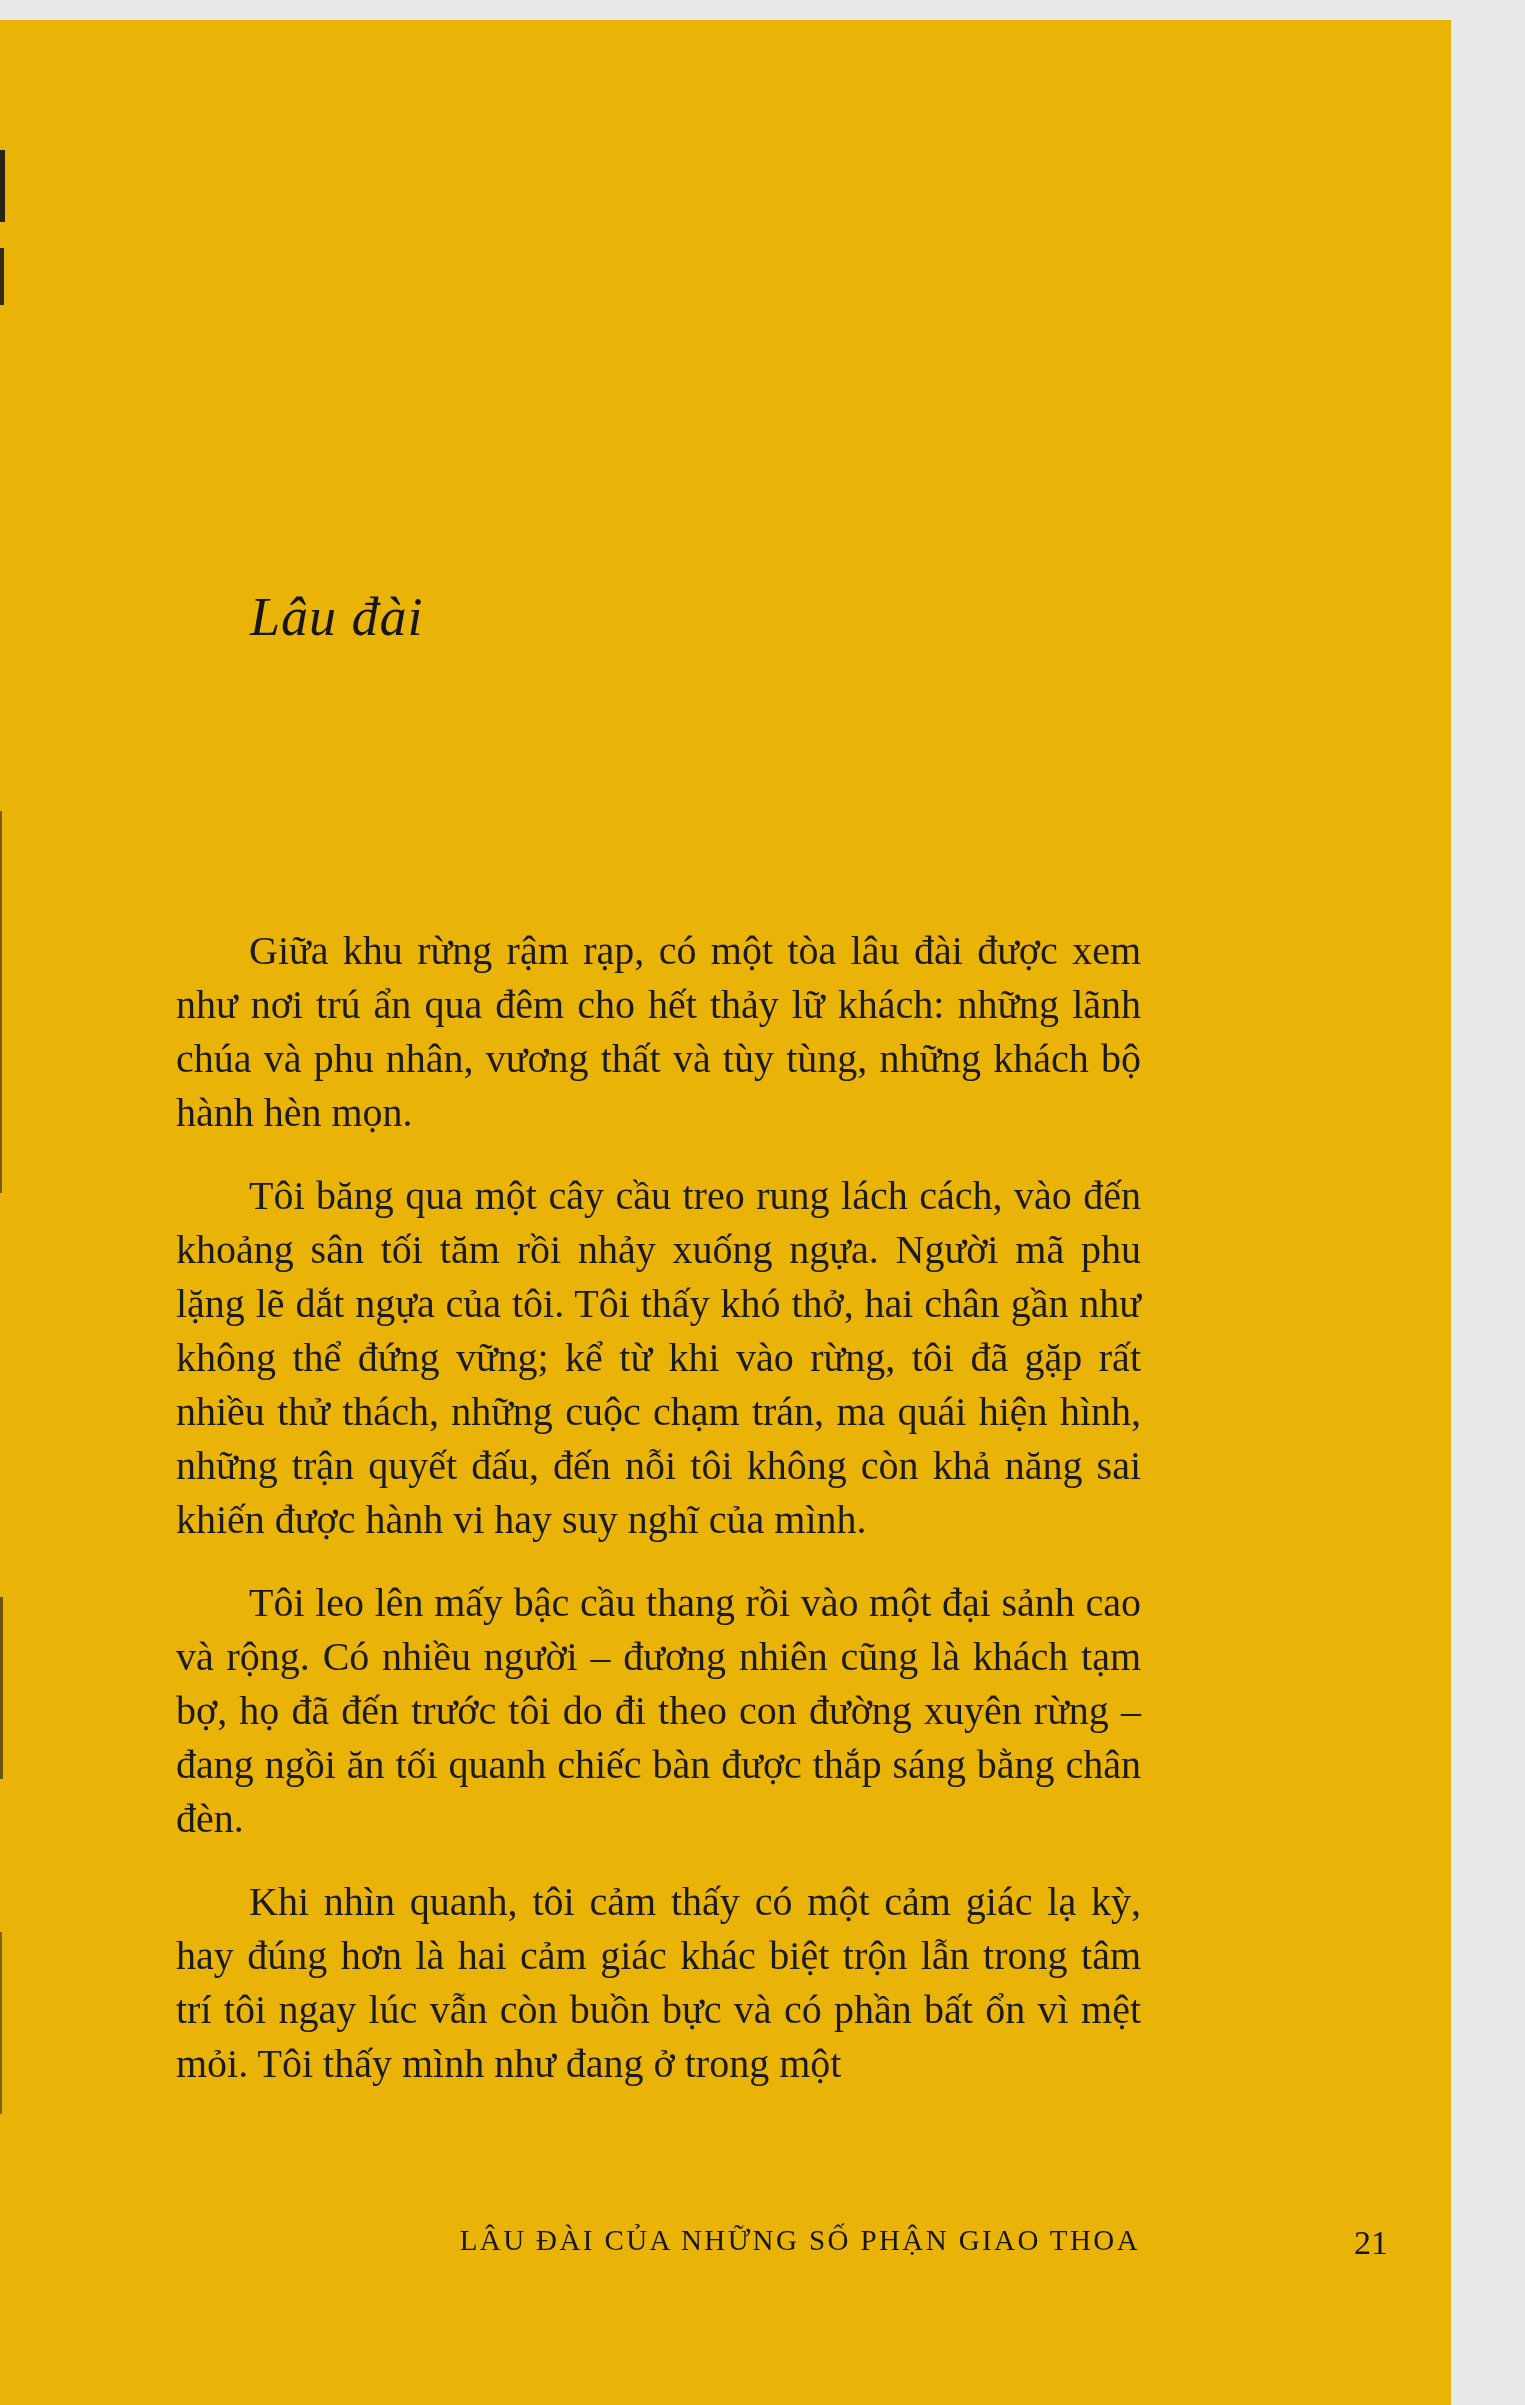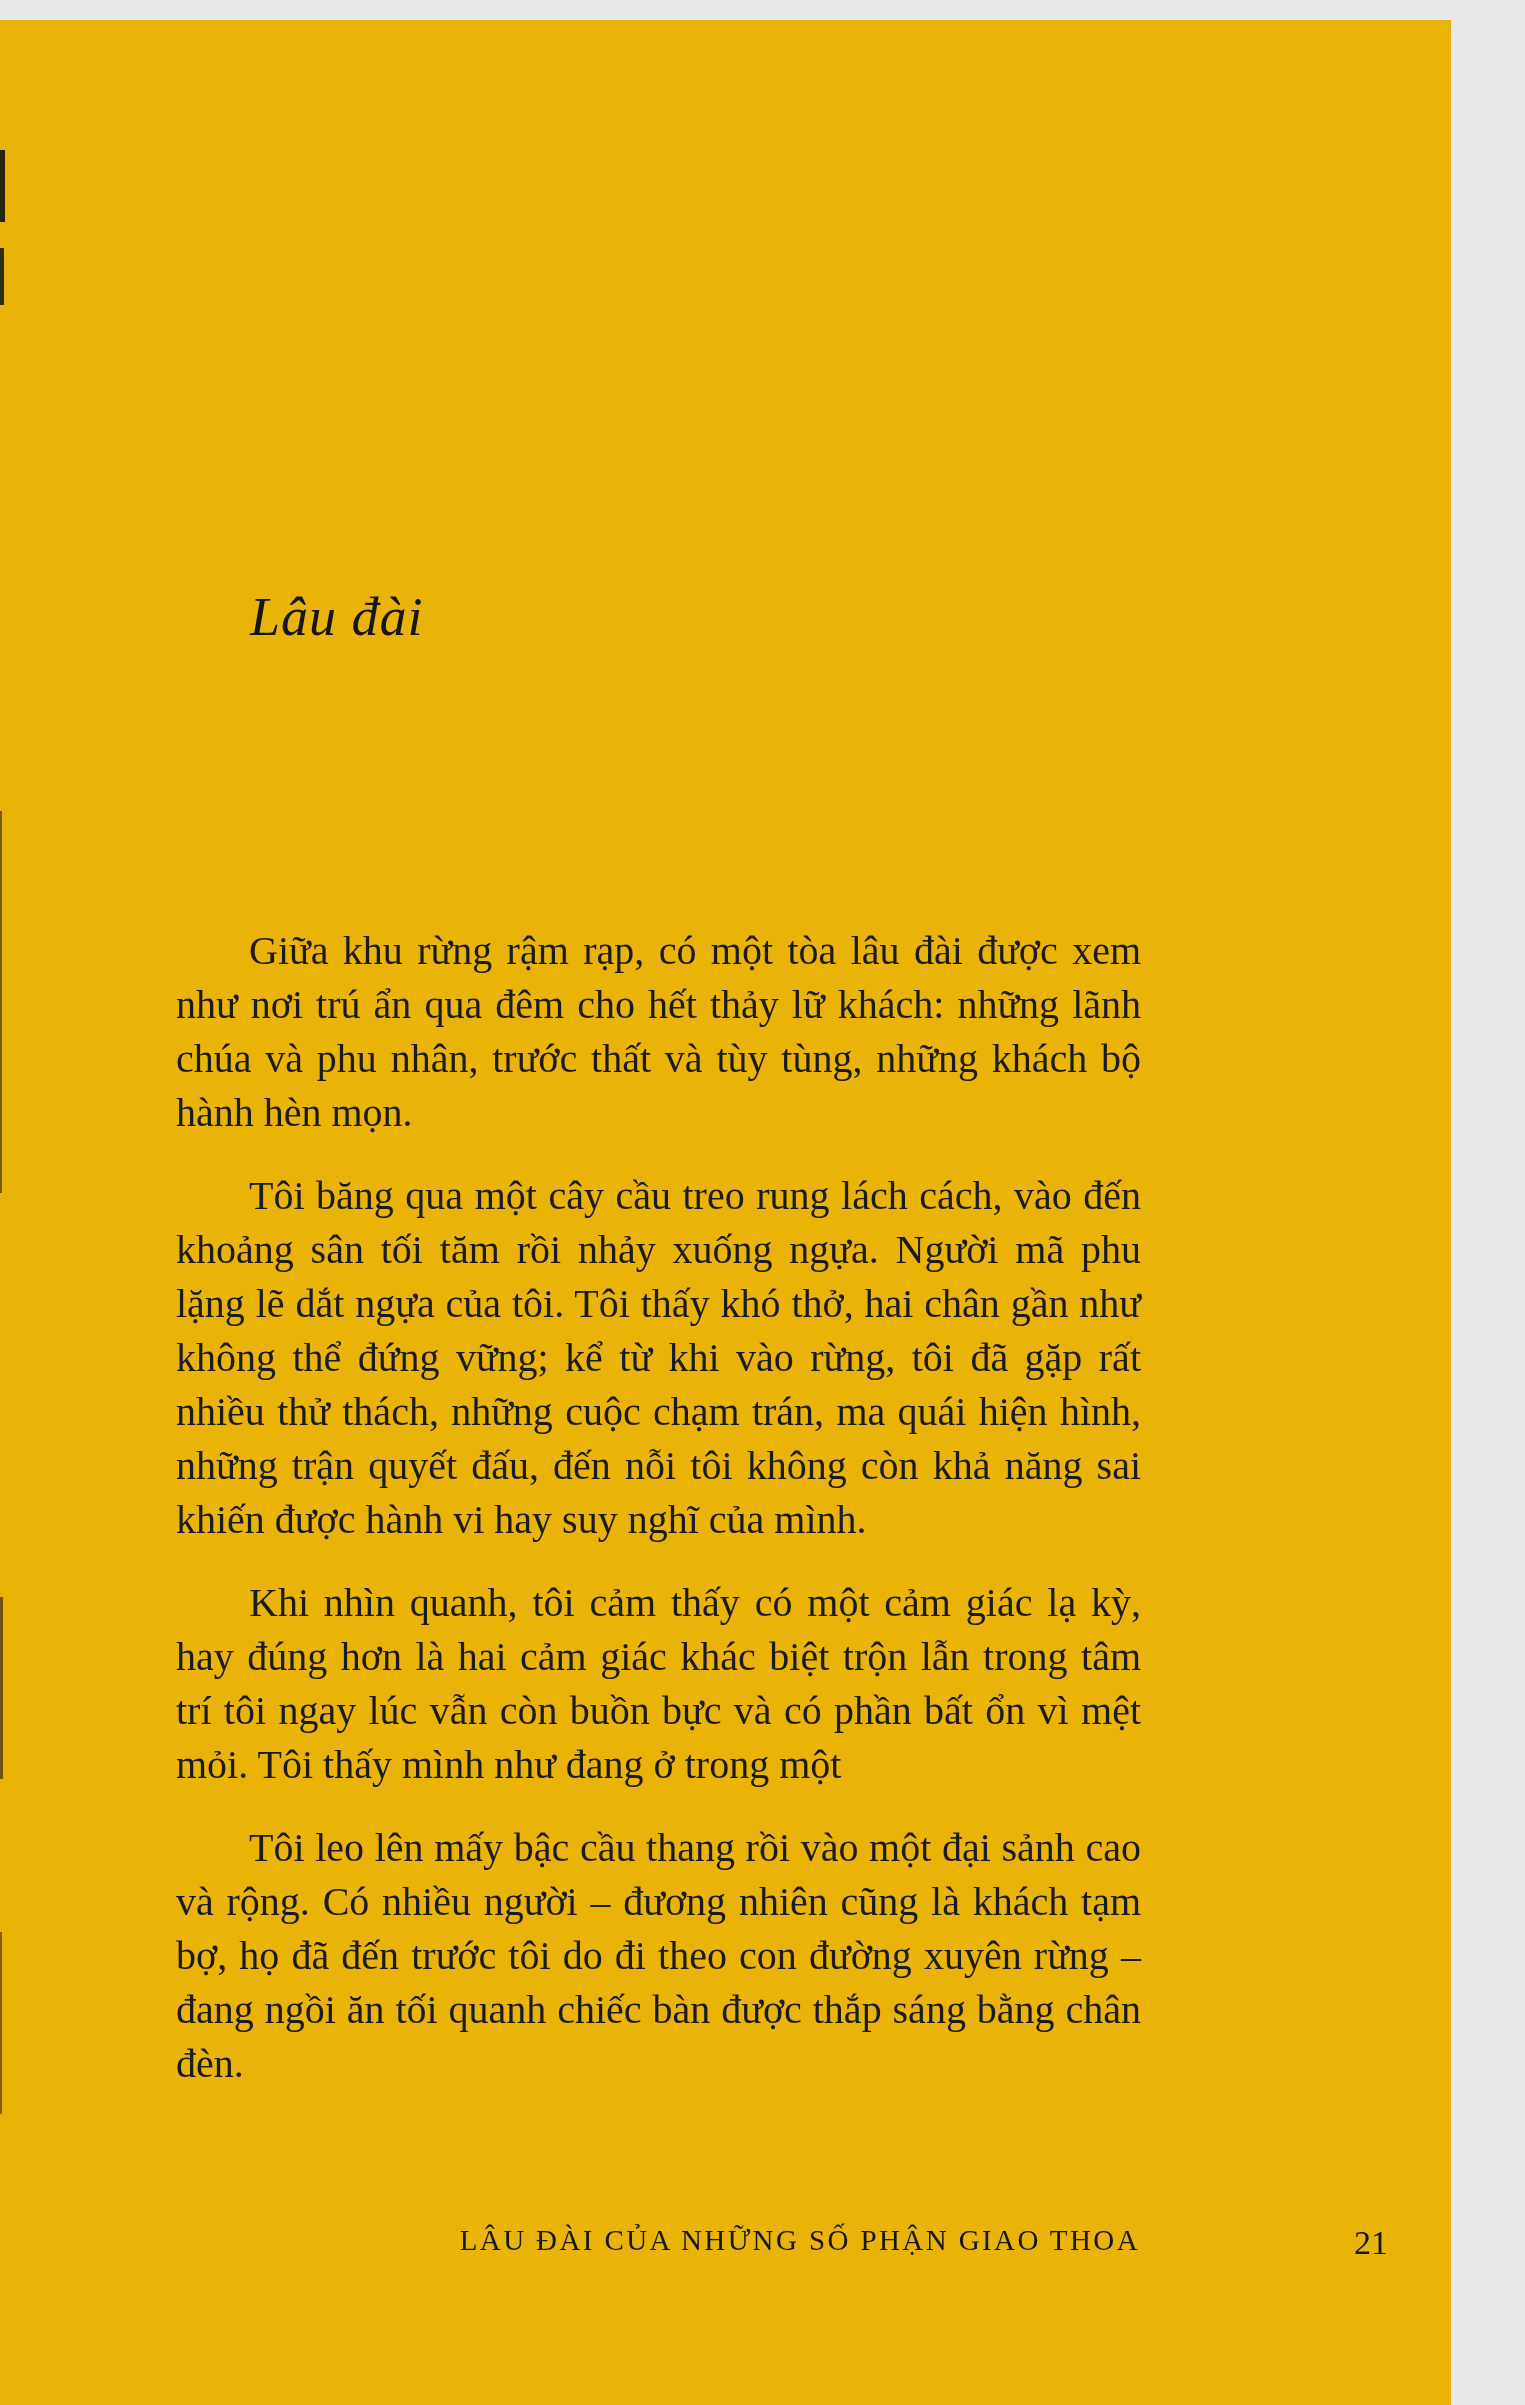--- a/index.html
+++ b/index.html
@@ -88,24 +88,24 @@
 
   <div class="edge-mark m1"></div>
   <div class="edge-mark m2"></div>
   <div class="edge-mark m3"></div>
   <div class="edge-mark m4"></div>
   <div class="edge-mark m5"></div>
 
   <h1 class="chapter-title">Lâu đài</h1>
 
   <div class="body-text">
-    <p>Giữa khu rừng rậm rạp, có một tòa lâu đài được xem như nơi trú ẩn qua đêm cho hết thảy lữ khách: những lãnh chúa và phu nhân, trước thất và tùy tùng, những khách bộ hành hèn mọn.</p>
+    <p>Giữa khu rừng rậm rạp, có một tòa lâu đài được xem như nơi trú ẩn qua đêm cho hết thảy lữ khách: những lãnh chúa và phu nhân, vương thất và tùy tùng, những khách bộ hành hèn mọn.</p>
     <p>Tôi băng qua một cây cầu treo rung lách cách, vào đến khoảng sân tối tăm rồi nhảy xuống ngựa. Người mã phu lặng lẽ dắt ngựa của tôi. Tôi thấy khó thở, hai chân gần như không thể đứng vững; kể từ khi vào rừng, tôi đã gặp rất nhiều thử thách, những cuộc chạm trán, ma quái hiện hình, những trận quyết đấu, đến nỗi tôi không còn khả năng sai khiến được hành vi hay suy nghĩ của mình.</p>
+    <p>Tôi leo lên mấy bậc cầu thang rồi vào một đại sảnh cao và rộng. Có nhiều người – đương nhiên cũng là khách tạm bợ, họ đã đến trước tôi do đi theo con đường xuyên rừng – đang ngồi ăn tối quanh chiếc bàn được thắp sáng bằng chân đèn.</p>
     <p>Khi nhìn quanh, tôi cảm thấy có một cảm giác lạ kỳ, hay đúng hơn là hai cảm giác khác biệt trộn lẫn trong tâm trí tôi ngay lúc vẫn còn buồn bực và có phần bất ổn vì mệt mỏi. Tôi thấy mình như đang ở trong một</p>
-    <p>Tôi leo lên mấy bậc cầu thang rồi vào một đại sảnh cao và rộng. Có nhiều người – đương nhiên cũng là khách tạm bợ, họ đã đến trước tôi do đi theo con đường xuyên rừng – đang ngồi ăn tối quanh chiếc bàn được thắp sáng bằng chân đèn.</p>
   </div>
 
   <div class="page-footer">
     <span class="running-title">LÂU ĐÀI CỦA NHỮNG SỐ PHẬN GIAO THOA</span>
     <span class="page-number">21</span>
   </div>
 
 </div>
 
 

